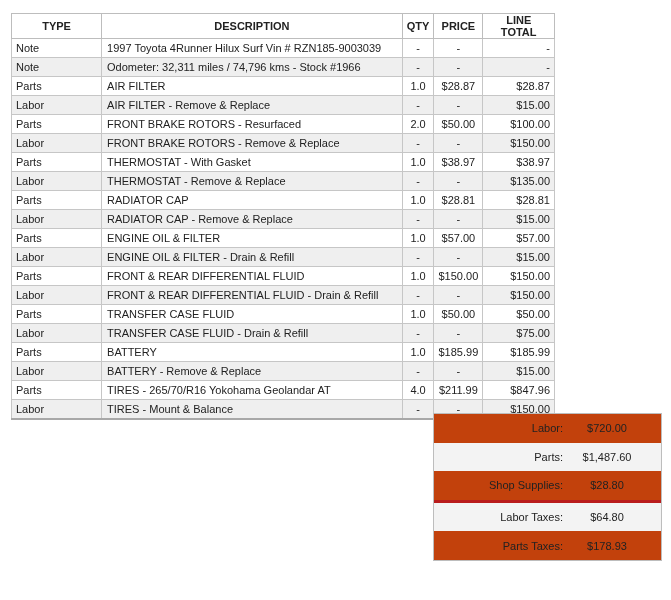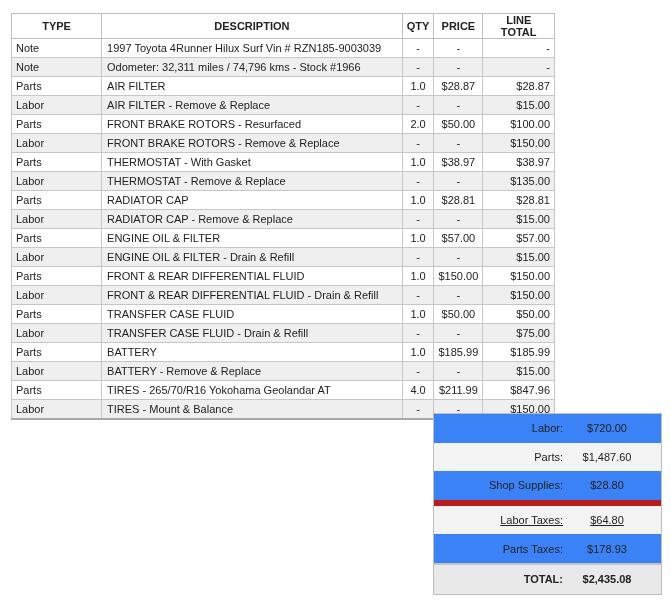--- a/index.html
+++ b/index.html
@@ -52,39 +52,39 @@
     td.c-total { text-align: right; }
     td.c-desc { padding-left: 5px; }
 
     .totals-box {
       position: absolute;
       left: 433px;
       top: 413px;
       width: 227px;
       border: 1px solid #bdbdbd;
       font-size: 11px;
-      background: #3b82f6;
+      background: #c2410c;
     }
     .totals-row {
       display: flex;
       height: 28.6px;
       align-items: center;
     }
     .totals-row .t-label {
       width: 129px;
       text-align: right;
       padding-right: 0;
     }
     .totals-row .t-value {
       flex: 1;
       text-align: center;
       padding-right: 10px;
     }
     .totals-row.shade { background: #f3f3f3; }
-    .totals-row.sep-top { border-top: 6px solid #b91c1c; text-decoration: underline; }
+    .totals-row.sep-top { border-top: 3px solid #b91c1c; }
     .totals-row.grand {
       background: #e9e9e9;
       border-top: 2px solid #c4c4c4;
       font-weight: bold;
       height: 29px;
     }
   </style>
 </head>
 <body>
 
@@ -256,17 +256,13 @@
     <span class="t-value">$28.80</span>
   </div>
   <div class="totals-row shade sep-top">
     <span class="t-label">Labor Taxes:</span>
     <span class="t-value">$64.80</span>
   </div>
   <div class="totals-row">
     <span class="t-label">Parts Taxes:</span>
     <span class="t-value">$178.93</span>
   </div>
-  <div class="totals-row grand">
-    <span class="t-label">TOTAL:</span>
-    <span class="t-value">$2,435.08</span>
-  </div>
 </div>
 
 </body></html>

